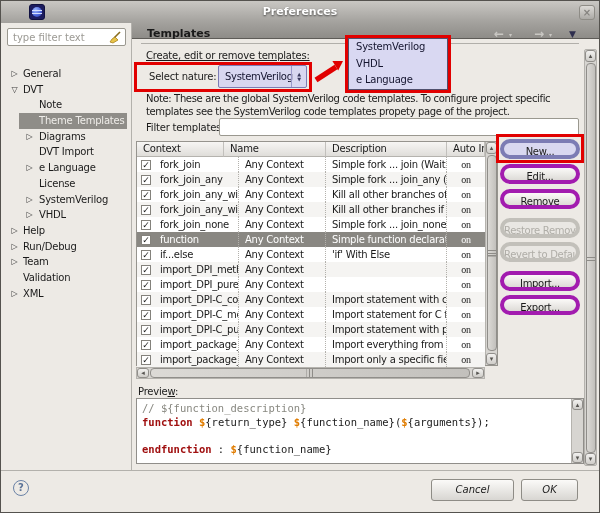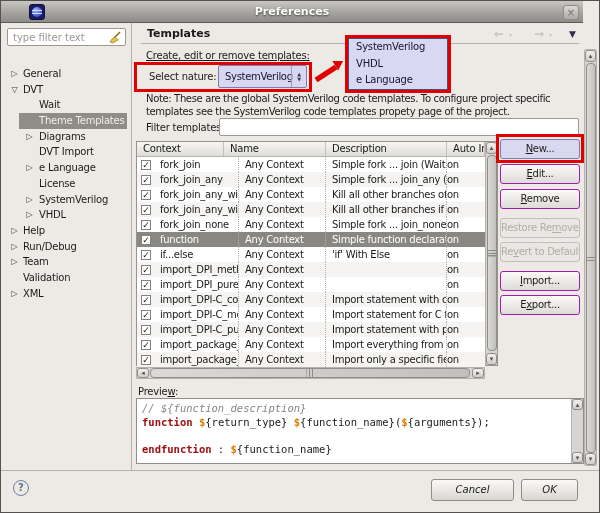--- a/index.html
+++ b/index.html
@@ -1,20 +1,20 @@
 <!DOCTYPE html>
 <html><head>
 <meta charset="utf-8">
 <style>
   html,body{margin:0;padding:0;background:#555;}
   *{box-sizing:border-box;}
   .window{position:relative;width:600px;height:513px;background:#EDEAE5;
     font-family:"DejaVu Sans",sans-serif;color:#1a1a1a;border:1px solid #54524E;overflow:hidden;}
   
-  .titlebar{position:absolute;left:0;top:0;right:16px;height:22px;
+  .titlebar{position:absolute;left:0;top:0;right:0;height:38px;
     background:linear-gradient(#C9C7C3,#A5A39F 55%,#8E8C88);border-bottom:1px solid #5E5C58;}
   .title{text-align:center;font-size:11px;font-weight:bold;color:#FFFFFF;line-height:21px;
     text-shadow:0 1px 2px rgba(40,40,40,.8);}
   .app-icon{position:absolute;left:28px;top:3px;width:16px;height:16px;border-radius:3px;
     background:#1C1C5E;border:1px solid #101040;}
   .app-icon .globe{position:absolute;left:2px;top:2px;width:10px;height:10px;border-radius:50%;
     background:radial-gradient(circle at 35% 30%,#9DB8FF,#4A62D8 60%,#26307E);}
   .app-icon .globe:after{content:"";position:absolute;left:0;top:3px;width:10px;height:1px;background:#D6E0FF;box-shadow:0 3px 0 #D6E0FF;}
   .close-btn{position:absolute;right:4px;top:4px;width:16px;height:15px;border:1px solid #8E8C86;border-radius:3px;
     background:linear-gradient(#DCDAD6,#ACAAA6);color:#85837F;font-size:10px;font-weight:bold;
@@ -67,49 +67,49 @@
   .thead{position:absolute;left:0;top:0;height:15px;width:348px;display:flex;}
   .th{height:15px;background:linear-gradient(#F7F6F4,#DFDDD9);border-right:1px solid #C2C0BC;border-bottom:1px solid #B5B3AE;
     font-size:10px;letter-spacing:-0.2px;line-height:14px;padding-left:6px;overflow:hidden;white-space:nowrap;cursor:default;}
   .tbody{position:absolute;left:0;top:15px;width:348px;}
   .trow{display:flex;height:15px;cursor:default;}
   .trow.alt{background:#F5F4F2;}
   .trow.sel{background:#898782;color:#FFFFFF;}
   .td{height:15px;font-size:10px;letter-spacing:-0.25px;line-height:15px;overflow:hidden;white-space:nowrap;
     border-right:1px dotted #B3B1AC;padding-left:6px;position:relative;}
   .td.c-name{padding-left:23px;}
-  .td.c-auto{text-align:left;padding-left:0;border-right:none;}
+  .td.c-auto{text-align:center;padding-left:0;border-right:none;font-family:Liberation Serif, serif;}
   .cb{position:absolute;left:4px;top:2.5px;width:10px;height:10px;background:#fff;border:1px solid #84827C;
     font-size:9px;line-height:9px;text-align:center;color:#222;font-weight:bold;}
   
   .sb-track-v{position:absolute;background:#D7D5D1;border-left:1px solid #B5B3AE;}
   .sb-btn{position:absolute;background:linear-gradient(#F2F1EF,#CFCDC9);border:1px solid #908E8A;border-radius:3px;
     text-align:center;color:#55534F;cursor:default;}
   .sb-thumb{position:absolute;background:linear-gradient(90deg,#DCDAD6,#C2C0BC);border:1px solid #908E8A;border-radius:4px;}
   .grip-h{position:absolute;left:50%;top:50%;width:8px;height:7px;transform:translate(-50%,-50%);
     background:repeating-linear-gradient(to bottom,#8E8C88 0 1px,transparent 1px 3px);}
   .grip-v{position:absolute;left:50%;top:50%;width:7px;height:8px;transform:translate(-50%,-50%);
     background:repeating-linear-gradient(to right,#8E8C88 0 1px,transparent 1px 3px);}
   
   #tbl-vsb{right:0;top:0;width:12px;height:223px;}
   
   #tbl-hsb{position:absolute;left:3px;top:344px;width:349px;height:12px;background:#D7D5D1;border:1px solid #B5B3AE;}
   
   #panel-vsb{position:absolute;right:2px;top:26px;width:13px;bottom:4px;background:#D7D5D1;border:1px solid #B5B3AE;border-radius:2px;}
   
-  .side-btn{position:absolute;left:367px;width:80px;height:20px;border:1px solid #a21caf;border-radius:3px;
+  .side-btn{position:absolute;left:367px;width:80px;height:20px;border:4px solid #a21caf;border-radius:10px;
     background:linear-gradient(#FBFAF8,#DDDBD7);font-size:10px;letter-spacing:-0.3px;text-align:center;line-height:18px;cursor:default;white-space:nowrap;overflow:hidden;}
   .side-btn.hl{background:#D9D8F0;border-color:#7C7CB4;}
   .side-btn.dis{color:#AFADA7;background:#E9E7E3;border-color:#C2C0BA;}
   
   .preview-lbl{left:5px;top:363px;}
   .preview-box{position:absolute;left:3px;top:375px;width:448px;height:66px;background:#FFFFFF;border:1px solid #908E8A;}
   .code{position:absolute;left:5px;top:3px;right:14px;font-family:"DejaVu Sans Mono",monospace;
     font-size:10.5px;line-height:13.5px;white-space:pre;}
-  .c-comment{color:#888880;font-style:italic;margin-top:32px;}
+  .c-comment{color:#888880;margin-top:32px;}
   .c-kw{color:#A01010;font-weight:bold;}
   .c-d{color:#E07C00;font-weight:bold;}
   .c-p{color:#1a1a1a;}
   
   .footer{position:absolute;left:0;right:0;bottom:0;height:42px;border-top:1px solid #B3B1AC;background:#EDEAE5;}
   .help-btn{position:absolute;left:12px;top:9px;width:16px;height:16px;border:1.5px solid #6A82A6;border-radius:50%;
     color:#5A7296;font-size:10px;font-weight:bold;text-align:center;line-height:14px;cursor:default;}
   .f-btn{position:absolute;top:8px;height:22px;border:1px solid #8E8C86;border-radius:3px;
     background:linear-gradient(#FBFAF8,#D8D6D2);font-size:10px;text-align:center;line-height:20px;cursor:default;font-style:italic;}
   u{text-decoration:underline;}
@@ -139,21 +139,21 @@
         <div class="tree-item lvl0">
           <span class="tw">▷</span>
           <span class="tl">General</span>
         </div>
         <div class="tree-item lvl0">
           <span class="tw">▽</span>
           <span class="tl">DVT</span>
         </div>
         <div class="tree-item lvl1">
           <span class="tw"></span>
-          <span class="tl">Wait</span>
+          <span class="tl">Note</span>
         </div>
         <div class="tree-item lvl1 sel">
           <span class="tw"></span>
           <span class="tl">Theme Templates</span>
         </div>
         <div class="tree-item lvl1">
           <span class="tw">▷</span>
           <span class="tl">Diagrams</span>
         </div>
         <div class="tree-item lvl1">

